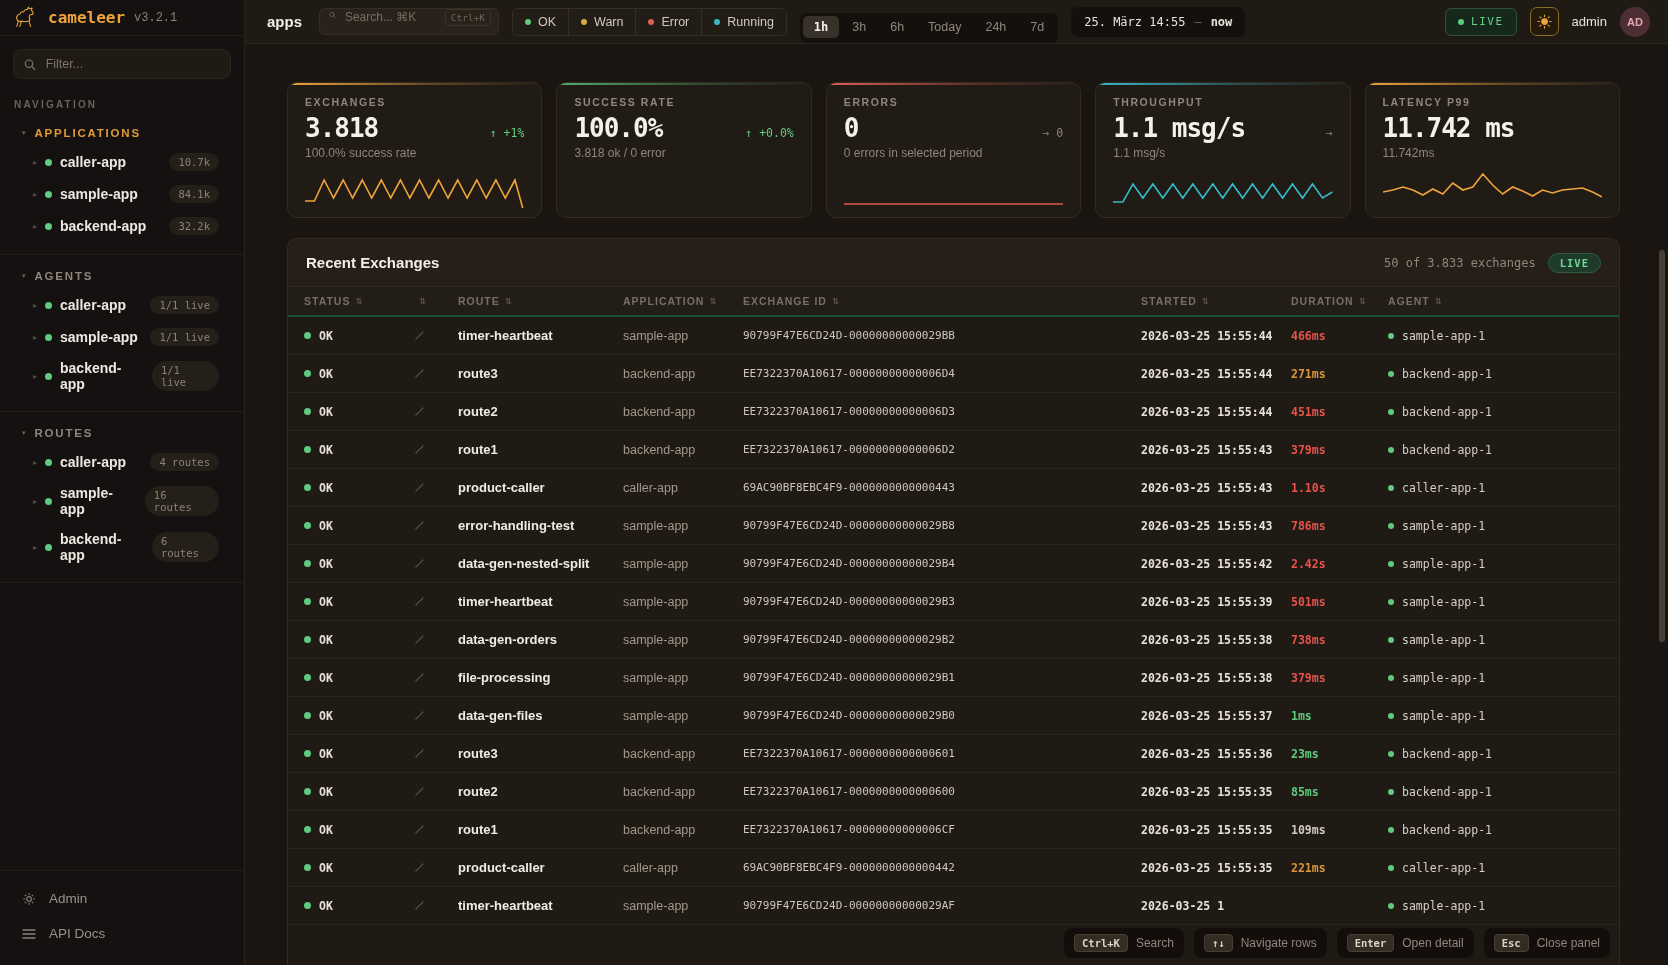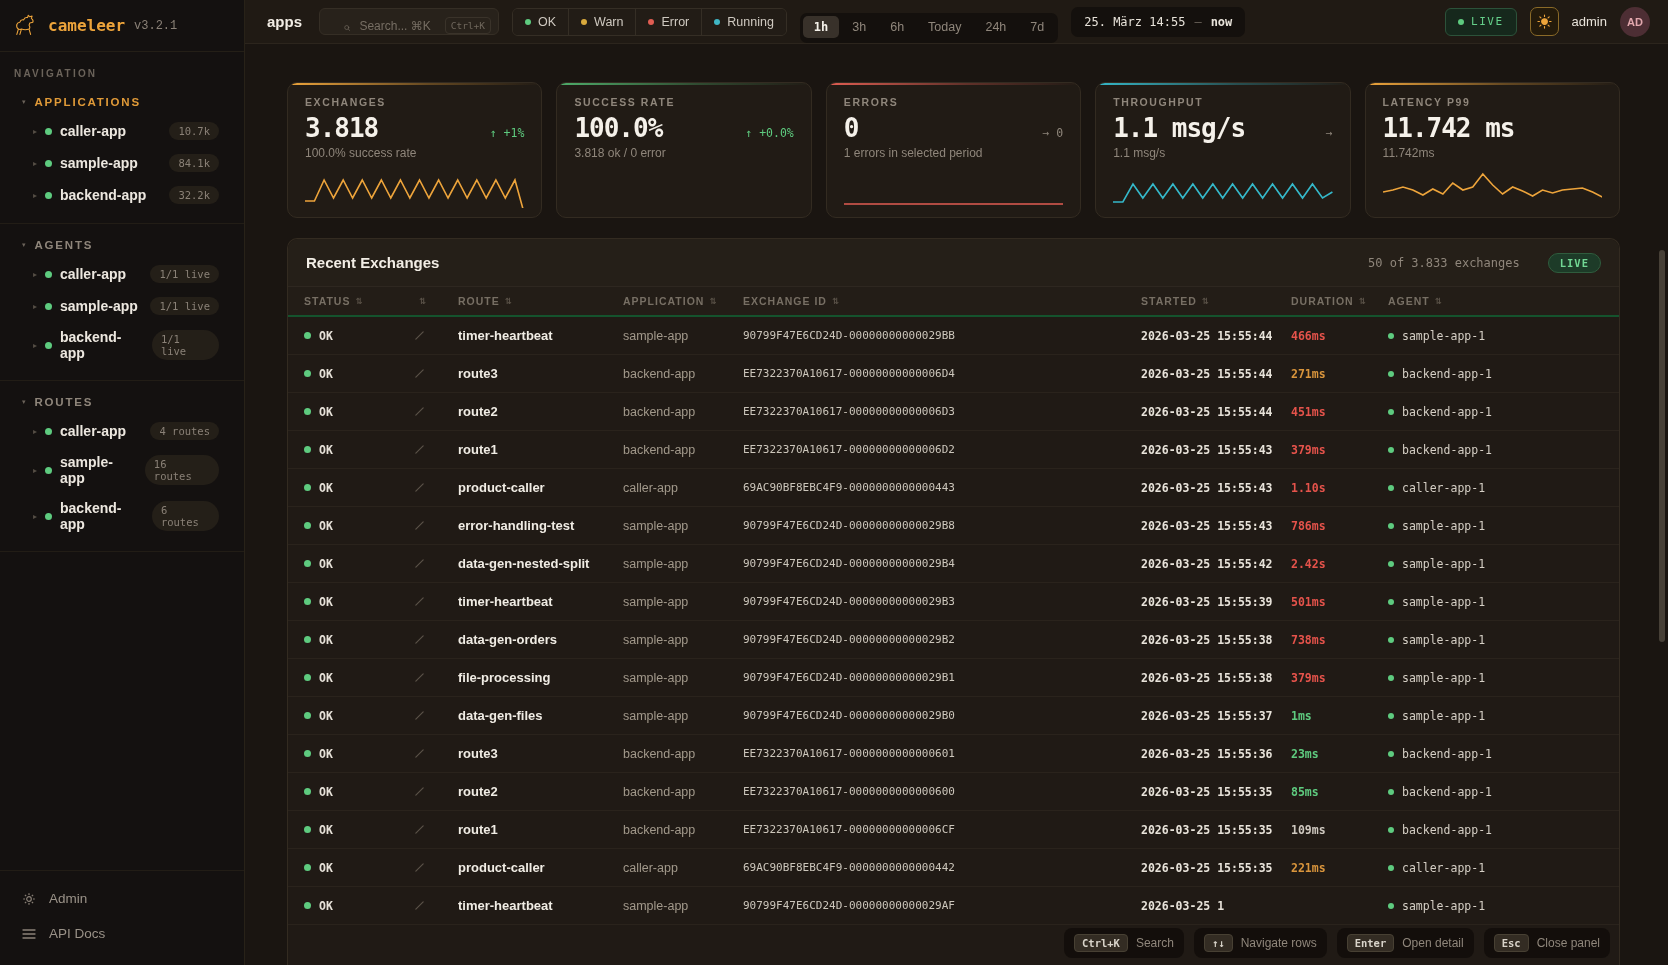--- a/index.html
+++ b/index.html
@@ -6,21 +6,21 @@
   html,body { margin:0; padding:0; }
   body {
     width:1668px; height:965px; overflow:hidden; position:relative;
     background:#1a1511; color:#ece7df;
     font-family:"Liberation Sans","DejaVu Sans",sans-serif; font-size:13px;
   }
 
   
   .sidebar { position:absolute; left:0; top:0; bottom:0; width:245px;
     background:#141110; border-right:1px solid #282218; display:flex; flex-direction:column; }
-  .logo-row { height:52px; display:flex; align-items:center; gap:9px; padding:0 13px;
+  .logo-row { height:36px; display:flex; align-items:center; gap:9px; padding:0 13px;
     border-bottom:1px solid #241f17; flex:none; }
   .logo-name { font-family:"DejaVu Sans Mono",monospace; font-weight:bold; font-size:16px; color:#eda43b; }
   .logo-ver { font-family:Liberation Mono, monospace; font-size:12px; color:#8a8177; }
   .filter-box { margin:13px 13px 4px; height:30px; background:#1f1a14; border:1px solid #2b251d;
     border-radius:8px; display:flex; align-items:center; gap:8px; padding:0 10px; }
   .filter-box input { background:transparent; border:none; outline:none; color:#cfc9c0;
     font-size:12.5px; width:100%; font-family:inherit; }
   .filter-box input::placeholder { color:#7d756a; }
   .nav-label { padding:16px 14px 2px; font-size:10px; letter-spacing:2.2px; color:#6b635a; font-weight:bold; }
   .section { padding:10px 12px 12px; border-bottom:1px solid #221d16; }
@@ -37,21 +37,21 @@
     color:#8a8177; background:#241f18; border-radius:999px; padding:3px 9px; }
   .side-footer { margin-top:auto; border-top:1px solid #221d16; padding:10px 0 14px; }
   .foot-item { display:flex; align-items:center; gap:13px; padding:10px 14px 10px 22px;
     color:#9a9288; font-size:13.5px; cursor:pointer; }
 
   
   .topbar { position:absolute; left:245px; right:0; top:0; height:44px; background:#201a14;
     border-bottom:1px solid #2c251d; display:flex; align-items:center; gap:13px; padding:0 18px 0 22px; }
   .context { font-size:15px; font-weight:bold; color:#f2ede5; margin-right:4px; }
   .searchbox { width:180px; height:27px; background:#28221b; border:1px solid #352e25; border-radius:6px;
-    display:flex; align-items:flex-end; gap:7px; padding:0 7px 0 24px; }
+    display:flex; align-items:flex-start; gap:7px; padding:0 7px 0 9px; }
   .searchbox input { background:transparent; border:none; outline:none; width:100%; color:#cfc9c0;
     font-size:12px; font-family:inherit; }
   .searchbox input::placeholder { color:#766e63; }
   .kbd-chip { font-family:"DejaVu Sans Mono",monospace; font-size:9.5px; color:#6f675c;
     border:1px solid #3a332a; border-radius:4px; padding:2px 5px; white-space:nowrap; }
   .filters { display:flex; height:28px; border:1px solid #352e25; border-radius:6px; overflow:hidden; }
   .filter-seg { display:flex; align-items:center; gap:7px; padding:0 12px; background:#221c16;
     border-right:1px solid #352e25; font-size:12.5px; color:#cfc9c0; cursor:pointer; }
   .filter-seg:last-child { border-right:none; }
   .filter-seg .dot { width:6px; height:6px; }
@@ -88,21 +88,21 @@
   .card-delta { font-family:"DejaVu Sans Mono",monospace; font-size:11.5px; }
   .card-sub { font-size:12px; color:#8f867b; margin-top:3px; }
   .spark { position:absolute; left:17px; right:17px; bottom:9px; height:40px; width:calc(100% - 34px); }
 
   
   .tablecard { margin-top:20px; background:#201a15; border:1px solid #332b21; border-bottom:none;
     border-radius:10px 10px 0 0; height:760px; overflow:hidden; }
   .table-head { display:flex; align-items:center; justify-content:space-between; height:48px;
     padding:0 18px; background:#251f18; border-bottom:1px solid #2e2720; border-radius:10px 10px 0 0; }
   .table-title { font-size:15px; font-weight:bold; color:#f2ede5; }
-  .table-meta { display:flex; align-items:center; gap:28px; }
+  .table-meta { display:flex; align-items:center; gap:12px; }
   .meta-text { font-family:"DejaVu Sans Mono",monospace; font-size:12px; color:#8f867b; }
   .live-pill { background:#1d3b28; border:1px solid #2f5c3d; border-radius:999px; padding:3px 11px;
     font-family:"DejaVu Sans Mono",monospace; font-size:10.5px; letter-spacing:1px; color:#72d794; font-weight:bold; }
   .tgrid { display:grid; grid-template-columns:110px 44px 165px 120px 398px 150px 97px 1fr; align-items:center; }
   .cols { height:30px; background:#231d17; border-bottom:2px solid #14532d; }
   .col-h { font-size:10.5px; font-weight:bold; letter-spacing:1px; color:#776f64; padding-left:16px;
     display:flex; align-items:center; gap:5px; cursor:pointer; white-space:nowrap; }
   .sort-ic { font-family:"DejaVu Sans","Liberation Sans",sans-serif; font-size:8.5px; color:#5a5248; }
   .row { height:38px; border-bottom:1px solid #2a231c; cursor:pointer; }
   .cell { padding-left:16px; white-space:nowrap; overflow:hidden; }
@@ -132,20 +132,27 @@
 <body>
 
 <div class="sidebar">
   <div class="logo-row">
     <svg width="26" height="24" viewBox="0 0 34 30" fill="none" stroke="#eda43b" stroke-width="1.4" stroke-linecap="round" stroke-linejoin="round">
       <path d="M5 26 L7 19 Q4 17 5 13 Q6 10 9 10 Q10 6 14 7 Q15 3 19 4 L20 1 L22 3 L25 2 L24 5 Q27 7 26 10 L22 11 L21 14 Q23 17 21 19 L23 26 M21 19 Q16 21 11 19 L9 26 M7 19 Q9 20 11 19"></path>
     </svg>
     <span class="logo-name">cameleer</span>
     <span class="logo-ver">v3.2.1</span>
   </div>
+  <div class="filter-box">
+    <svg width="13" height="13" viewBox="0 0 14 14" fill="none" stroke="#7d756a" stroke-width="1.4" stroke-linecap="round">
+      <circle cx="6" cy="6" r="4.4"></circle>
+        <line x1="9.6" y1="9.6" x2="13" y2="13"></line>
+    </svg>
+    <input placeholder="Filter..." style="">
+  </div>
   <div class="nav-label">NAVIGATION</div>
   <div id="sections">
       <div class="section">
         <div class="sec-head accent">
           <span class="sec-caret">▾</span>
           <span class="sec-title">APPLICATIONS</span>
         </div>
         <div class="side-item">
           <span class="mini-caret">▸</span>
           <span class="dot g"></span>
@@ -312,21 +319,21 @@
         </div>
         <div class="card-sub">3.818 ok / 0 error</div>
       </div>
       <div class="card">
         <div class="card-accent" style="background: linear-gradient(90deg, rgb(224, 93, 82) 0%, rgba(224, 93, 82, 0.333) 55%, transparent 100%);"></div>
         <div class="card-title">ERRORS</div>
         <div class="card-valrow">
           <span class="card-value">0</span>
           <span class="card-delta" style="color: rgb(143, 134, 123);">→ 0</span>
         </div>
-        <div class="card-sub">1 errors in selected period</div>
+        <div class="card-sub">0 errors in selected period</div>
         <svg viewBox="0 0 100 40" preserveAspectRatio="none" class="spark">
           <polyline points="0.0,36 100.0,36" fill="none" stroke="#e05d52" stroke-width="1.6" vector-effect="non-scaling-stroke"></polyline>
         </svg>
       </div>
       <div class="card">
         <div class="card-accent" style="background: linear-gradient(90deg, rgb(53, 184, 201) 0%, rgba(53, 184, 201, 0.333) 55%, transparent 100%);"></div>
         <div class="card-title">THROUGHPUT</div>
         <div class="card-valrow">
           <span class="card-value">1.1 msg/s</span>
           <span class="card-delta" style="color: rgb(143, 134, 123);">→</span>

